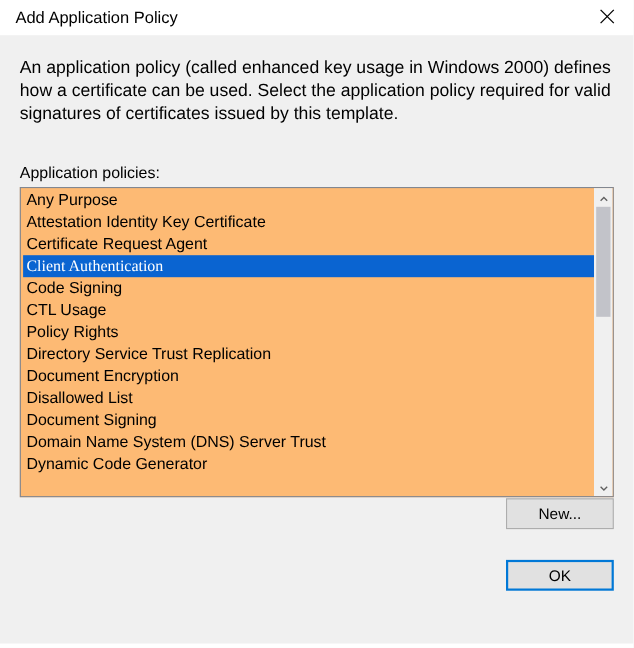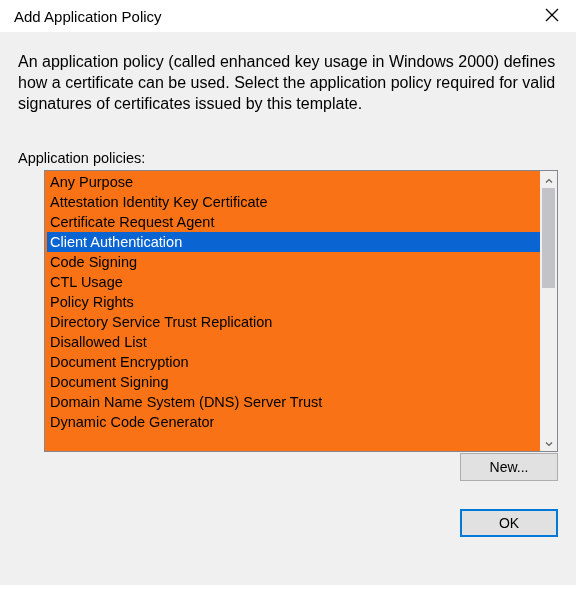--- a/index.html
+++ b/index.html
@@ -51,44 +51,44 @@
       font-size: 16px;
       line-height: 1.3;
       color: #000;
       margin-bottom: 36px;
     }
     .list-label {
       font-size: 14.5px;
       margin-bottom: 4px;
     }
     .listbox {
-      background: #f97316;
+      background: #fdba74;
       border: 1px solid #828790;
       height: 282px;
       display: flex;
       position: relative;
       overflow: hidden;
-      margin-left: 26px;
     }
     .list-items {
       flex: 1;
       overflow: hidden;
       padding: 1px 0 0 2px;
     }
     .list-item {
       font-size: 14.5px;
       line-height: 20px;
       padding: 0 3px;
       white-space: nowrap;
       cursor: default;
       user-select: none;
     }
     .list-item.selected {
       background: #0a64d1;
       color: #fff;
+      font-family: Liberation Serif, serif;
     }
     .vscroll {
       width: 17px;
       background: #f0f0f0;
       display: flex;
       flex-direction: column;
     }
     .scroll-arrow {
       height: 17px;
       display: flex;
@@ -159,22 +159,22 @@
   <div class="listbox">
     <div class="list-items" id="list-items">
         <div class="list-item">Any Purpose</div>
         <div class="list-item">Attestation Identity Key Certificate</div>
         <div class="list-item">Certificate Request Agent</div>
         <div class="list-item selected">Client Authentication</div>
         <div class="list-item">Code Signing</div>
         <div class="list-item">CTL Usage</div>
         <div class="list-item">Policy Rights</div>
         <div class="list-item">Directory Service Trust Replication</div>
+        <div class="list-item">Document Encryption</div>
         <div class="list-item">Disallowed List</div>
-        <div class="list-item">Document Encryption</div>
         <div class="list-item">Document Signing</div>
         <div class="list-item">Domain Name System (DNS) Server Trust</div>
         <div class="list-item">Dynamic Code Generator</div>
       </div>
     <div class="vscroll">
       <div class="scroll-arrow">
         <span>
           <svg viewBox="0 0 8 8">
               <polyline points="1,5.5 4,2.5 7,5.5" fill="none" stroke="#606060" stroke-width="1.2"></polyline>
             </svg>

